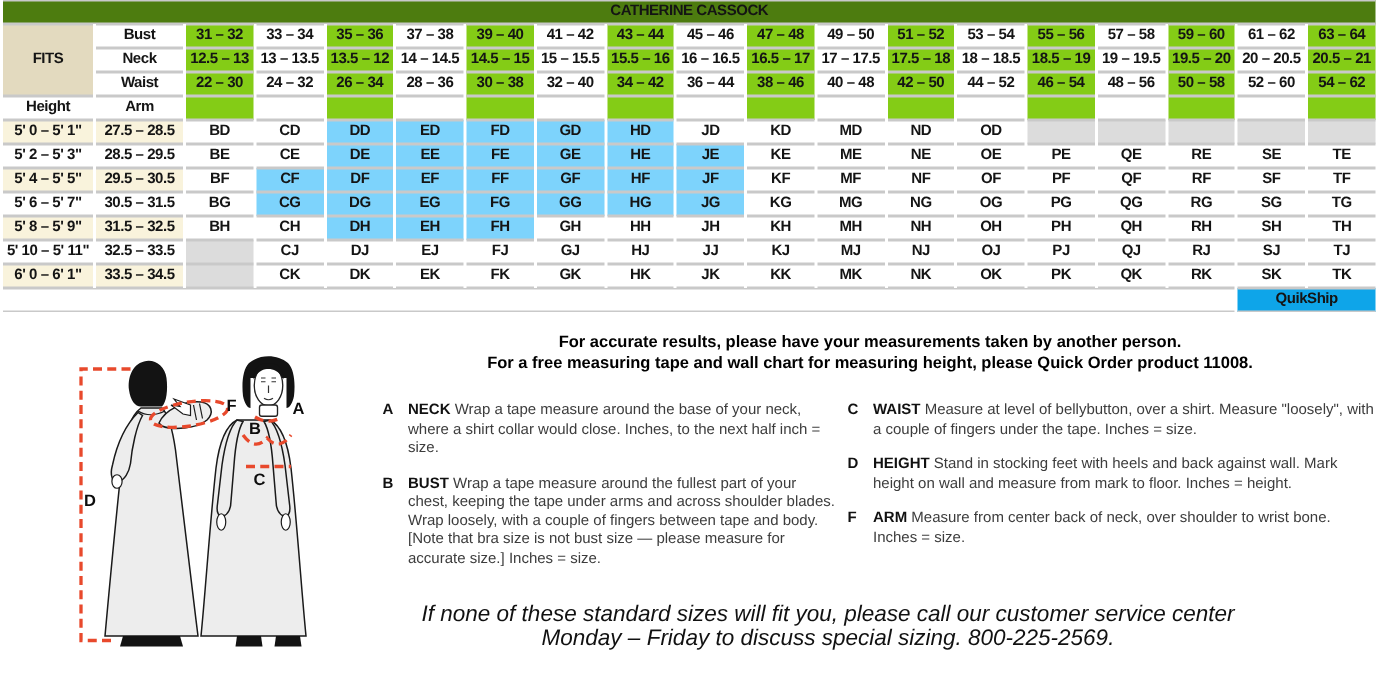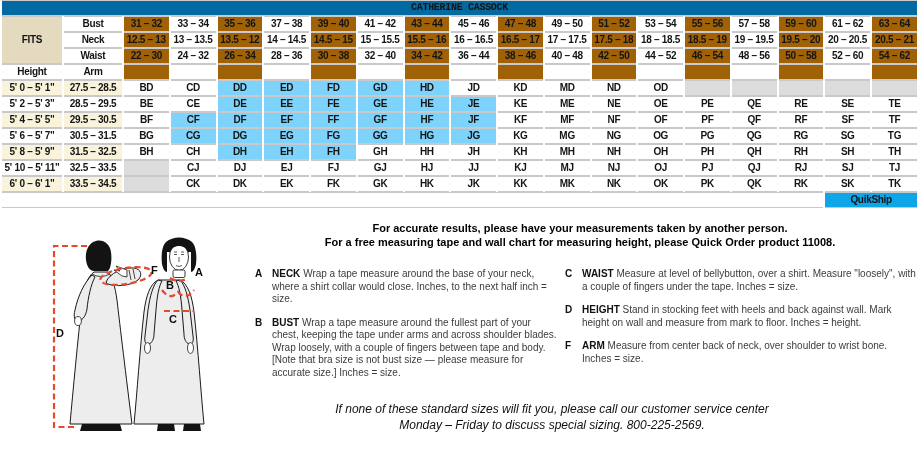--- a/index.html
+++ b/index.html
@@ -11,25 +11,25 @@
   table.size-table {
     position:absolute; top:0; left:0; width:919px;
     border-collapse:separate; border-spacing:2px 0; table-layout:fixed;
   }
   table.size-table td {
     border-top:1px solid #c9c9c9; border-bottom:1px solid #c9c9c9;
     font-size:10px; font-weight:bold; text-align:center;
     padding:1px 0; height:12px; line-height:12px;
     letter-spacing:-0.3px; white-space:nowrap; overflow:hidden; color:#141414;
   }
-  td.title-bar { background:#0369a1; text-align:left; padding:2px 0 2px 7px;
-                 font-size:11px; letter-spacing:0.2px; border:none;font-family:Liberation Mono, monospace; }
+  td.title-bar { background:#4d7c0f; text-align:left; padding:2px 0 2px 7px;
+                 font-size:11px; letter-spacing:0.2px; border:none; }
   td.fits-cell { background:#e3dabf; border:none; font-size:10.5px; letter-spacing:0.3px;margin-left:40px; }
   td.mlabel { text-align:right; padding-right:5px; background:#fff; }
-  td.cream  { background:#a16207; }
+  td.cream  { background:#84cc16; }
   td.hlabel { text-align:left; padding-left:5px; }
   td.hcell  { text-align:left; padding-left:4px; font-size:9.5px; }
   td.rowtint{ background:#f9f3dc; }
   td.hl     { background:#7dd3fc;margin-left:28px; }
   td.gray   { background:#dcdcdc; }
   td.noborder { border:none; background:transparent; }
   td.quikship { background:#0ea5e9; border:none; font-size:10.5px; letter-spacing:0; }
   
   .notes  { position:absolute; top:221px; left:213px; width:734px; text-align:center;
             font-size:11px; font-weight:bold; line-height:14px; color:#000; }
@@ -37,21 +37,21 @@
   .figure-wrap { position:absolute; top:226px; left:30px; width:230px; height:228px; }
   
   .instr-col { position:absolute; top:268px; font-size:10px; line-height:12.5px; color:#3c3c3c; }
   #instr-left  { left:255px; width:303px; }
   #instr-right { left:565px; width:352px; }
   .instr { display:flex; margin-bottom:11px; }
   .ltr   { width:17px; flex:none; font-weight:bold; color:#111; }
   .ibody b { color:#111; }
   
   .footer { position:absolute; top:402px; left:185px; width:734px; text-align:center;
-            font-style:italic; font-size:12px; line-height:15.5px; color:#111; }
+            font-style:italic; font-size:15px; line-height:15.5px; color:#111; }
   .footer b { font-weight:normal; }
   
   .fig-label { font-family:"Liberation Sans",sans-serif; font-size:11px; font-weight:bold; fill:#0d0d0d; }
 </style>
 </head>
 <body>
 
 <div class="sheet">
 
   <table class="size-table">

